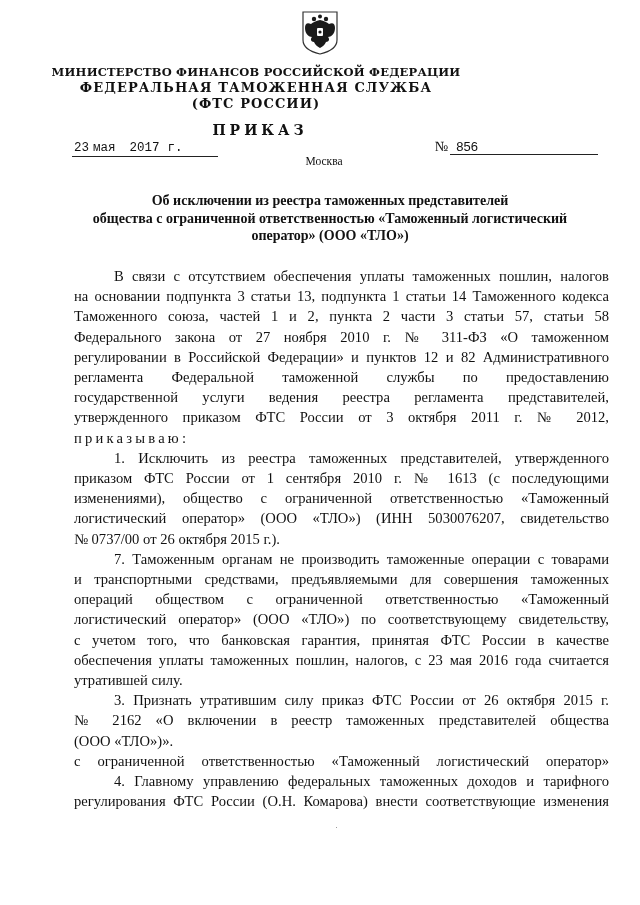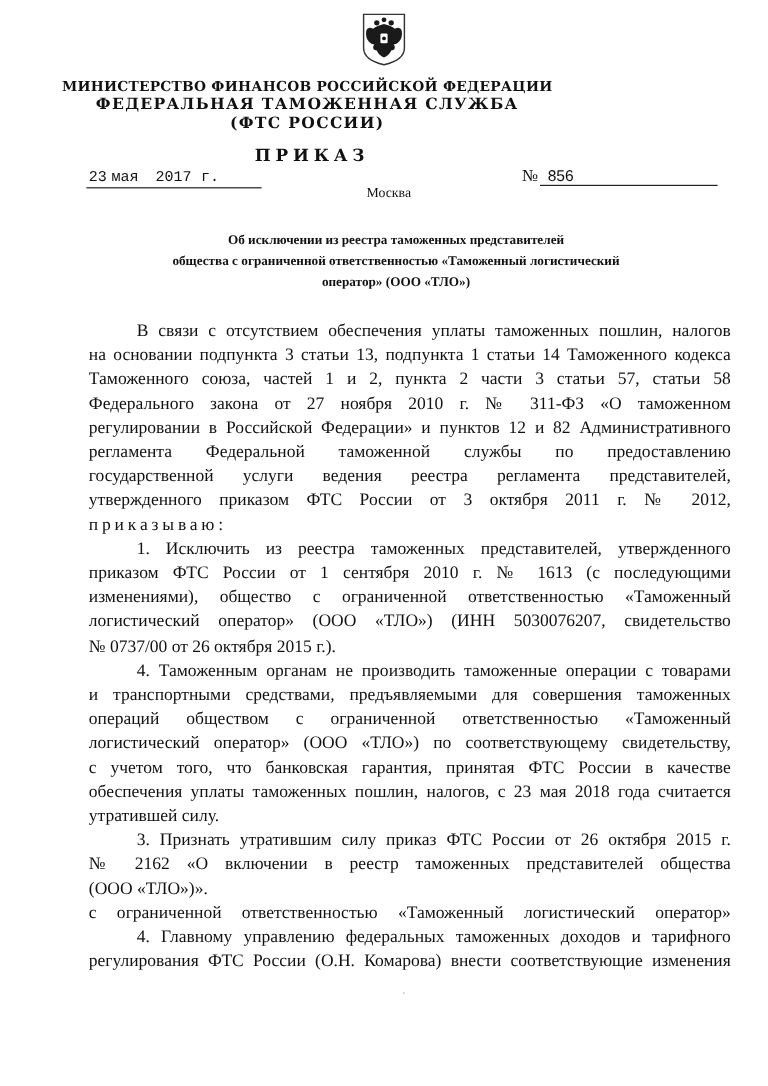--- a/index.html
+++ b/index.html
@@ -87,21 +87,21 @@
       font-size: 11.5px;
       left: 4px;
     }
     .subject {
       position: absolute;
       left: 60px;
       width: 540px;
       top: 192px;
       text-align: center;
       font-weight: bold;
-      font-size: 11px;
+      font-size: 14px;
       line-height: 17.5px;
       font-family: "Liberation Serif", serif;
     }
     .body-text {
       position: absolute;
       left: 74px;
       width: 535px;
       top: 266px;
       font-size: 14.6px;
       line-height: 20.2px;
@@ -174,26 +174,26 @@
 
   <div>
     <span class="line indent">1. Исключить из реестра таможенных представителей, утвержденного</span>
     <span class="line">приказом ФТС России от 1 сентября 2010 г. № 1613 (с последующими</span>
     <span class="line">изменениями), общество с ограниченной ответственностью «Таможенный</span>
     <span class="line">логистический оператор» (ООО «ТЛО») (ИНН 5030076207, свидетельство</span>
     <span class="line last">№ 0737/00 от 26 октября 2015 г.).</span>
   </div>
 
   <div>
-    <span class="line indent">4. Таможенным органам не производить таможенные операции с товарами</span>
+    <span class="line indent">7. Таможенным органам не производить таможенные операции с товарами</span>
     <span class="line">и транспортными средствами, предъявляемыми для совершения таможенных</span>
     <span class="line">операций обществом с ограниченной ответственностью «Таможенный</span>
     <span class="line">логистический оператор» (ООО «ТЛО») по соответствующему свидетельству,</span>
     <span class="line">с учетом того, что банковская гарантия, принятая ФТС России в качестве</span>
-    <span class="line">обеспечения уплаты таможенных пошлин, налогов, с 23 мая 2018 года считается</span>
+    <span class="line">обеспечения уплаты таможенных пошлин, налогов, с 23 мая 2016 года считается</span>
     <span class="line last">утратившей силу.</span>
   </div>
 
   <div>
     <span class="line indent">3. Признать утратившим силу приказ ФТС России от 26 октября 2015 г.</span>
     <span class="line">№ 2162 «О включении в реестр таможенных представителей общества</span>
     <span class="line last">(ООО «ТЛО»)».</span>
     <span class="line">с ограниченной ответственностью «Таможенный логистический оператор»</span>
   </div>
 

